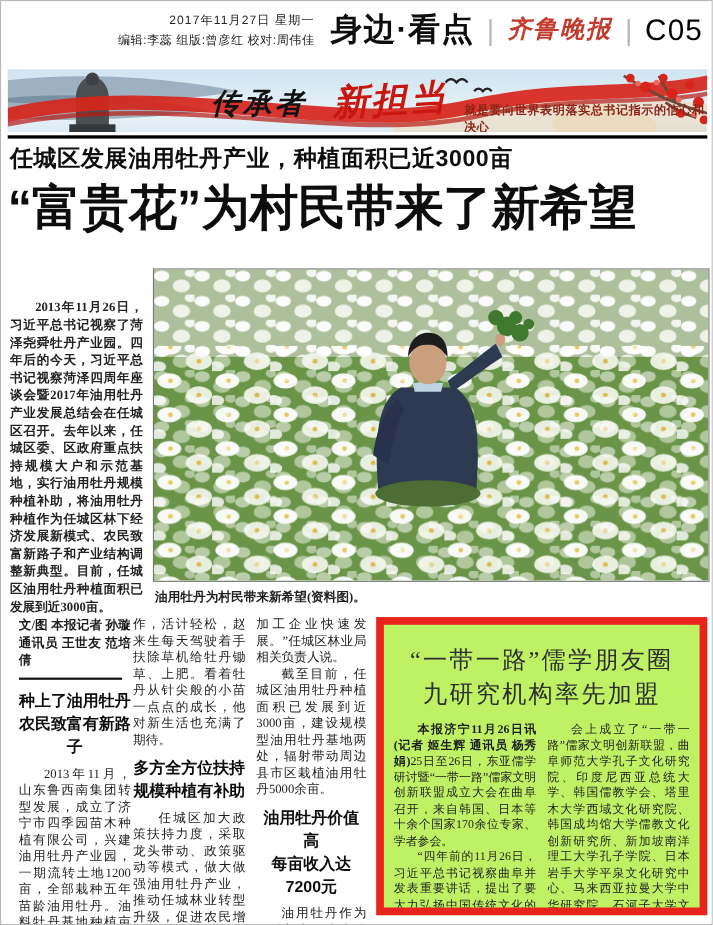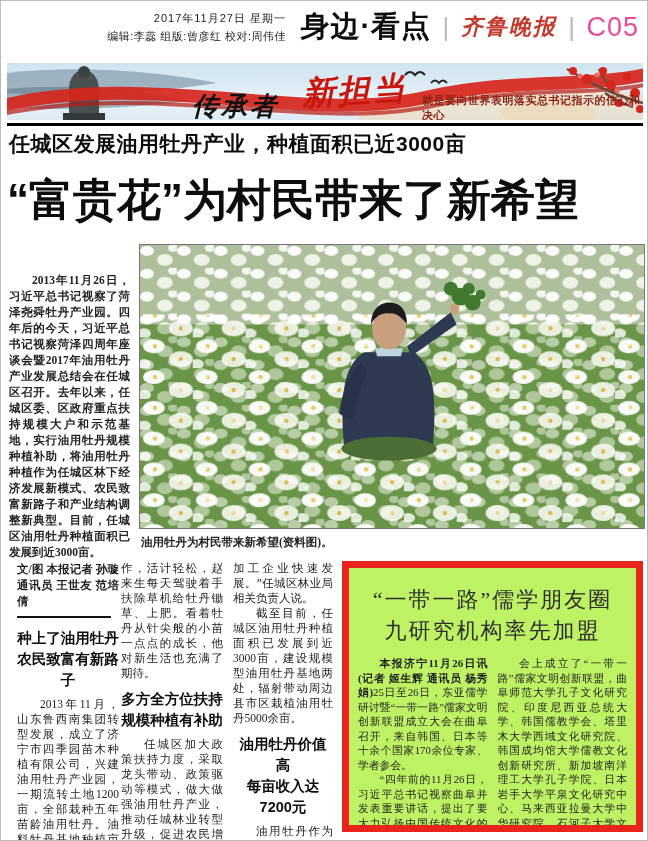--- a/index.html
+++ b/index.html
@@ -11,32 +11,32 @@
     color:#1a1a1a;
   }
   
   #masthead { position:absolute; top:6px; left:0; right:8px; height:50px; text-align:right; }
   .mh-meta { display:inline-block; vertical-align:middle; text-align:right; margin-right:10px;margin-left:32px; }
   .mh-date { font-size:11px; color:#222; letter-spacing:1px; }
   .mh-staff { font-size:11px; color:#222; margin-top:3px; letter-spacing:0.5px; }
   .mh-section { display:inline-block; vertical-align:middle; font-size:29px; font-weight:800; color:#0d0d0d; letter-spacing:1px; }
   .mh-sep { display:inline-block; vertical-align:middle; font-size:26px; color:#b9b9b9; font-weight:200; margin:0 7px; }
   .mh-logo { display:inline-block; vertical-align:middle; font-family:"Liberation Serif", serif; font-style:italic; font-weight:700; font-size:22px; color:#c23b2e; letter-spacing:2px; }
-  .mh-page { display:inline-block; vertical-align:middle; font-size:27px; color:#ec4899; font-weight:400; letter-spacing:1px; }
+  .mh-page { display:inline-block; vertical-align:middle; font-size:27px; color:#000000; font-weight:400; letter-spacing:1px; }
   
   #banner { position:absolute; top:62px; left:6px; width:636px; height:57px; overflow:hidden; background:linear-gradient(180deg,#cfe4f0 0%,#e8f2f8 70%,#dcebf4 100%); }
   #banner svg { position:absolute; inset:0; }
   .bn-text { position:absolute; top:0; left:0; width:100%; height:100%; }
-  .bn-black { position:absolute; left:185px; top:26px; font-family:"Liberation Serif", serif; font-weight:900; font-style:italic; font-size:26px; color:#111; letter-spacing:3px; }
+  .bn-black { position:absolute; left:185px; top:14px; font-family:"Liberation Serif", serif; font-weight:900; font-style:italic; font-size:26px; color:#111; letter-spacing:3px; }
   .bn-red { position:absolute; left:295px; top:6px; font-family:"Liberation Serif", serif; font-weight:900; font-style:italic; font-size:33px; color:#c8170e; letter-spacing:2px; transform:rotate(-3deg); }
   .bn-sub { position:absolute; left:415px; top:30px; font-size:11px; font-weight:700; color:#8c2318; letter-spacing:0.5px; }
   
   #top-rule { position:absolute; top:122px; left:6px; width:636px; height:3px; background:#000; }
   #kicker { position:absolute; top:129px; left:8px; width:632px; font-size:21px; font-weight:800; color:#0d0d0d; letter-spacing:0.5px; }
-  #main-headline { position:absolute; top:160px; left:6px; width:638px; font-size:44px; font-weight:900; color:#0d0d0d; letter-spacing:0px; line-height:78px; white-space:nowrap; }
+  #main-headline { position:absolute; top:150px; left:6px; width:638px; font-size:44px; font-weight:900; color:#0d0d0d; letter-spacing:0px; line-height:78px; white-space:nowrap; }
   #intro { position:absolute; top:246px; left:8px; width:121px; height:300px; font-family:"Liberation Serif", serif; font-size:11.5px; font-weight:700; line-height:16px; text-align:justify; text-indent:2em; color:#222; overflow:hidden;margin-top:25px; }
   #photo { position:absolute; top:243px; left:138px; width:506px; height:285px; border:1px solid #777; overflow:hidden; }
   #photo svg { display:block; width:100%; height:100%; }
   #caption { position:absolute; top:534px; left:140px; width:500px; font-family:"Liberation Serif", serif; font-size:11.5px; font-weight:700; color:#222; }
   
   .col { position:absolute; top:560px; height:280px; overflow:hidden; font-family:"Liberation Serif", serif; font-size:11.5px; line-height:15px; text-align:justify; color:#1c1c1c; }
   #col1 { left:16px;  width:102px; }
   #col2 { left:120px; width:102px; }
   #col3 { left:232px; width:100px; }
   .col p { text-indent:2em; }

